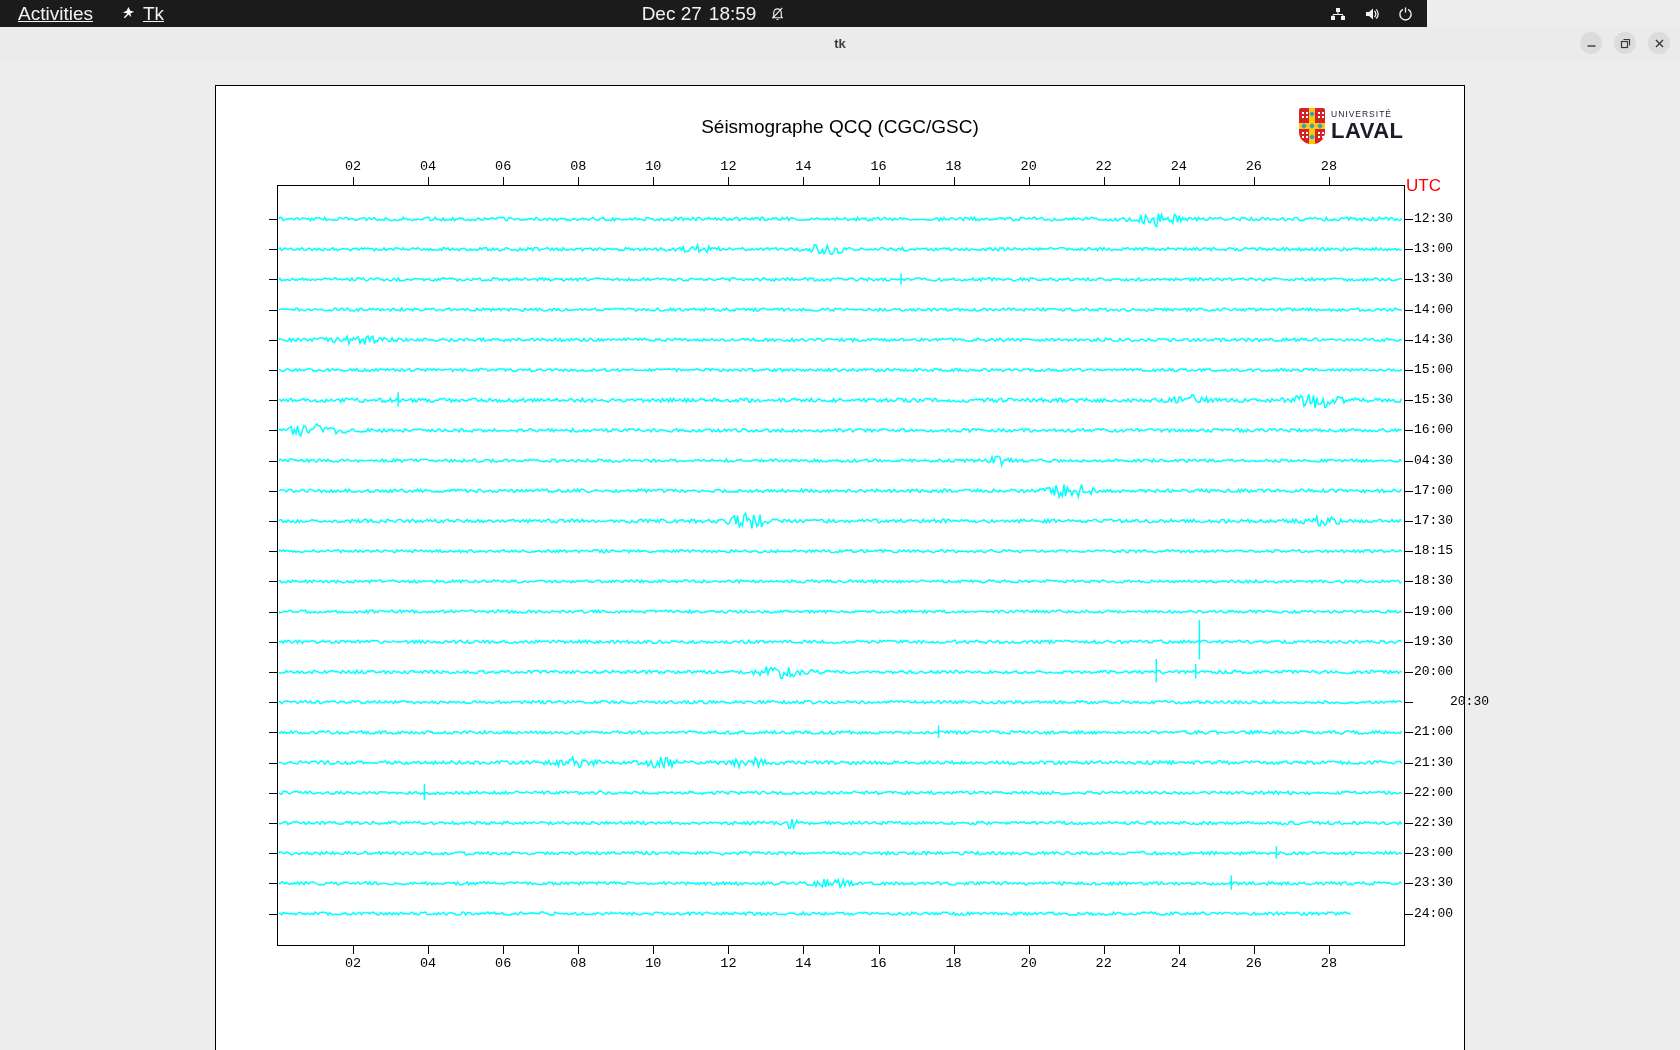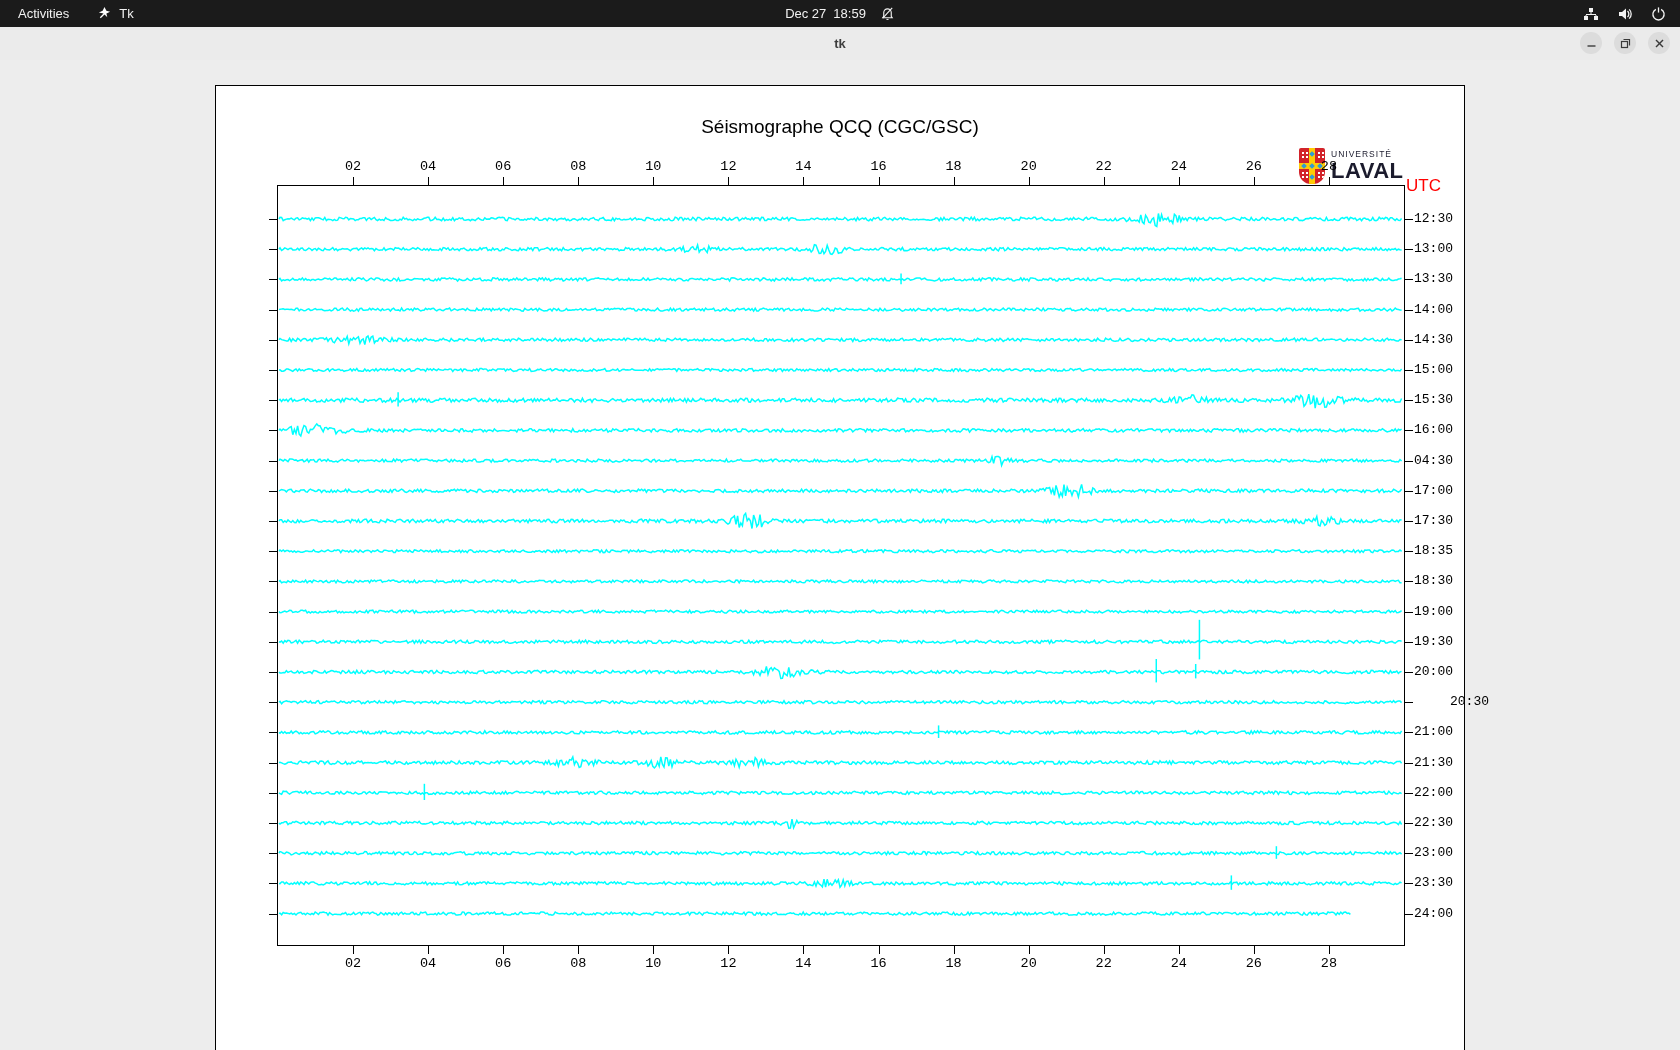--- a/index.html
+++ b/index.html
@@ -1,19 +1,19 @@
 <!DOCTYPE html>
 <html><head>
 <meta charset="utf-8">
 <style>
   html,body{margin:0;padding:0;width:1680px;height:1050px;overflow:hidden;
     font-family:"Liberation Sans","DejaVu Sans",sans-serif;background:#ededed;}
   
-  .topbar{position:absolute;left:0;top:0;width:1680px;height:27px;background:#1b1b1b;
-    color:#f2f2f2;font-size:13px;display:flex;align-items:center;}
+  .topbar{position:absolute;left:0;top:0;width:1427px;height:27px;background:#1b1b1b;
+    color:#f2f2f2;font-size:19px;display:flex;align-items:center;text-decoration:underline;}
   .topbar .left{display:flex;align-items:center;gap:28px;padding-left:18px;}
   .topbar .center{position:absolute;left:0;right:0;display:flex;justify-content:center;
     align-items:center;gap:14px;pointer-events:none;}
   .topbar .right{position:absolute;right:14px;display:flex;align-items:center;gap:18px;}
   .tb-item{display:flex;align-items:center;gap:7px;cursor:default;}
   .tb-icon svg{display:block;}
   
   .titlebar{position:absolute;left:0;top:27px;width:1680px;height:33px;background:#ebebeb;
     border-bottom:1px solid #c9c9c9;}
   .titlebar .wtitle{position:absolute;left:0;right:0;top:0;height:33px;line-height:33px;
@@ -21,21 +21,21 @@
   .winbtns{position:absolute;right:10px;top:5px;display:flex;gap:12px;}
   .winbtn{width:22px;height:22px;border-radius:50%;background:#dcdcdc;display:flex;
     align-items:center;justify-content:center;color:#3a3a3a;}
   
   .desktop{position:absolute;left:0;top:60px;width:1680px;height:990px;background:#ededed;}
   .canvas{position:absolute;left:215px;top:25px;width:1248px;height:990px;background:#ffffff;
     border:1px solid #000;}
   .hdr{position:absolute;left:62px;top:12px;font-size:15px;line-height:18.5px;color:#000;}
   .plot-title{position:absolute;left:0;width:100%;top:30px;text-align:center;font-size:19px;color:#000;}
   
-  .logo{position:absolute;left:1083px;top:22px;display:flex;align-items:center;gap:6px;margin-top:40px;}
+  .logo{position:absolute;left:1083px;top:22px;display:flex;align-items:center;gap:6px;}
   .shield{position:relative;width:26px;height:36px;background:#d2232a;
     border-radius:2px 2px 12px 12px;overflow:hidden;}
   .shield .vbar{position:absolute;left:10px;top:0;width:6px;height:100%;background:#ffcb05;}
   .shield .hbar{position:absolute;left:0;top:15px;width:100%;height:6px;background:#ffcb05;}
   .shield .bdot{position:absolute;width:4px;height:4px;background:#2e9bd6;transform:rotate(45deg);}
   .shield .wdot{position:absolute;width:2px;height:2px;background:#fff;
     box-shadow:4px 0 #fff,0 4px #fff,4px 4px #fff;}
   .logo-text{display:flex;flex-direction:column;line-height:1;}
   .logo-top{font-size:8.5px;letter-spacing:1px;color:#1b1b2d;}
   .logo-bottom{font-size:22px;font-weight:700;color:#1b1b2d;letter-spacing:0.5px;margin-top:2px;}
@@ -275,21 +275,21 @@
         <div class="ytick" style="left: 1126px; width: 9px; top: 274.6px;"></div>
         <div class="ylab" style="top: 266.6px;">04:30</div>
         <div class="ytick" style="left: -9px; width: 9px; top: 304.8px;"></div>
         <div class="ytick" style="left: 1126px; width: 9px; top: 304.8px;"></div>
         <div class="ylab" style="top: 296.8px;">17:00</div>
         <div class="ytick" style="left: -9px; width: 9px; top: 335px;"></div>
         <div class="ytick" style="left: 1126px; width: 9px; top: 335px;"></div>
         <div class="ylab" style="top: 327px;">17:30</div>
         <div class="ytick" style="left: -9px; width: 9px; top: 365.2px;"></div>
         <div class="ytick" style="left: 1126px; width: 9px; top: 365.2px;"></div>
-        <div class="ylab" style="top: 357.2px;">18:35</div>
+        <div class="ylab" style="top: 357.2px;">18:15</div>
         <div class="ytick" style="left: -9px; width: 9px; top: 395.4px;"></div>
         <div class="ytick" style="left: 1126px; width: 9px; top: 395.4px;"></div>
         <div class="ylab" style="top: 387.4px;">18:30</div>
         <div class="ytick" style="left: -9px; width: 9px; top: 425.6px;"></div>
         <div class="ytick" style="left: 1126px; width: 9px; top: 425.6px;"></div>
         <div class="ylab" style="top: 417.6px;">19:00</div>
         <div class="ytick" style="left: -9px; width: 9px; top: 455.8px;"></div>
         <div class="ytick" style="left: 1126px; width: 9px; top: 455.8px;"></div>
         <div class="ylab" style="top: 447.8px;">19:30</div>
         <div class="ytick" style="left: -9px; width: 9px; top: 486px;"></div>

